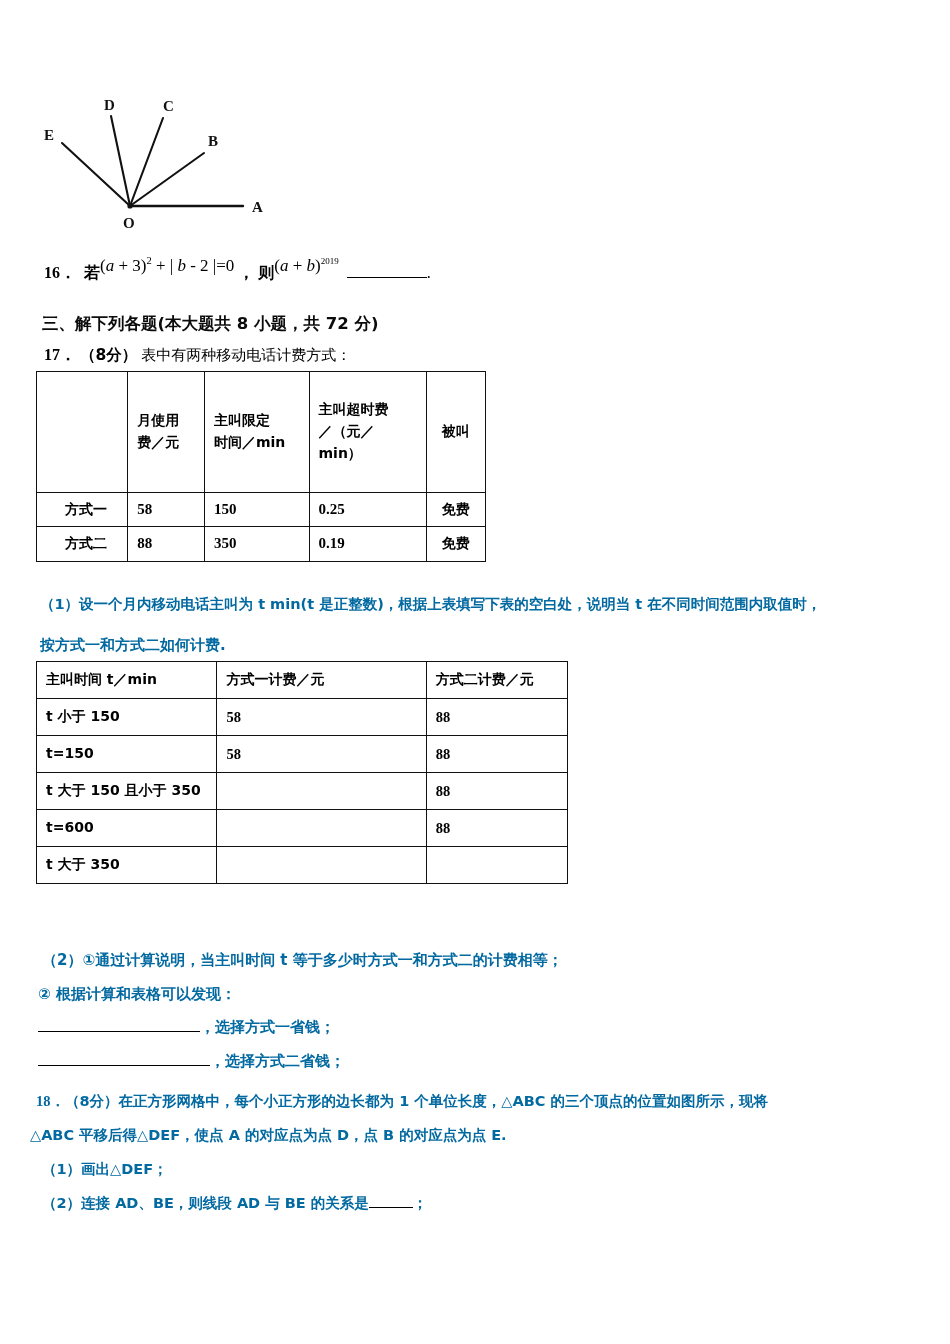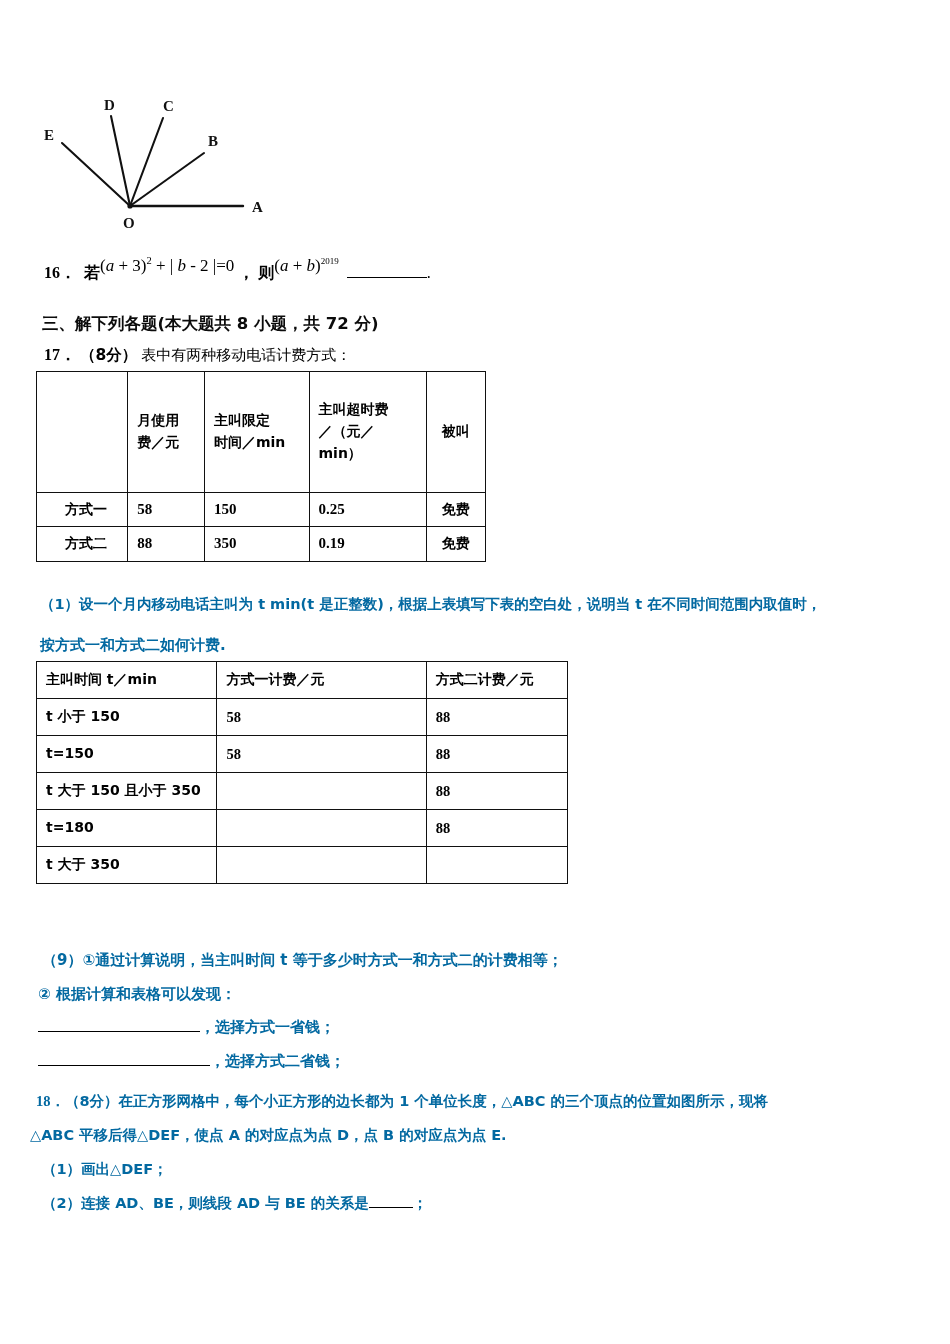--- a/index.html
+++ b/index.html
@@ -240,33 +240,33 @@
       <td class="k0">t=150</td>
       <td class="k1 num-cell">58</td>
       <td class="k2 num-cell">88</td>
     </tr>
     <tr>
       <td class="k0">t 大于 150 且小于 350</td>
       <td class="k1 num-cell"></td>
       <td class="k2 num-cell">88</td>
     </tr>
     <tr>
-      <td class="k0">t=180</td>
+      <td class="k0">t=600</td>
       <td class="k1 num-cell"></td>
       <td class="k2 num-cell">88</td>
     </tr>
     <tr>
       <td class="k0">t 大于 350</td>
       <td class="k1 num-cell"></td>
       <td class="k2 num-cell"></td>
     </tr>
   </tbody>
     </table>
 
-  <div class="para b" style="left:42px; top:951px; font-size:15px;">（9）①通过计算说明，当主叫时间 t 等于多少时方式一和方式二的计费相等；</div>
+  <div class="para b" style="left:42px; top:951px; font-size:15px;">（2）①通过计算说明，当主叫时间 t 等于多少时方式一和方式二的计费相等；</div>
   <div class="para b" style="left:38px; top:985px; font-size:15px;">② 根据计算和表格可以发现：</div>
 
   <div class="para b" style="left:38px; top:1018px; font-size:15px;">
     <span class="uline" style="width:162px;"></span><span>，选择方式一省钱；</span>
   </div>
 
   <div class="para b" style="left:38px; top:1052px; font-size:15px;">
     <span class="uline" style="width:172px;"></span><span>，选择方式二省钱；</span>
   </div>
 

